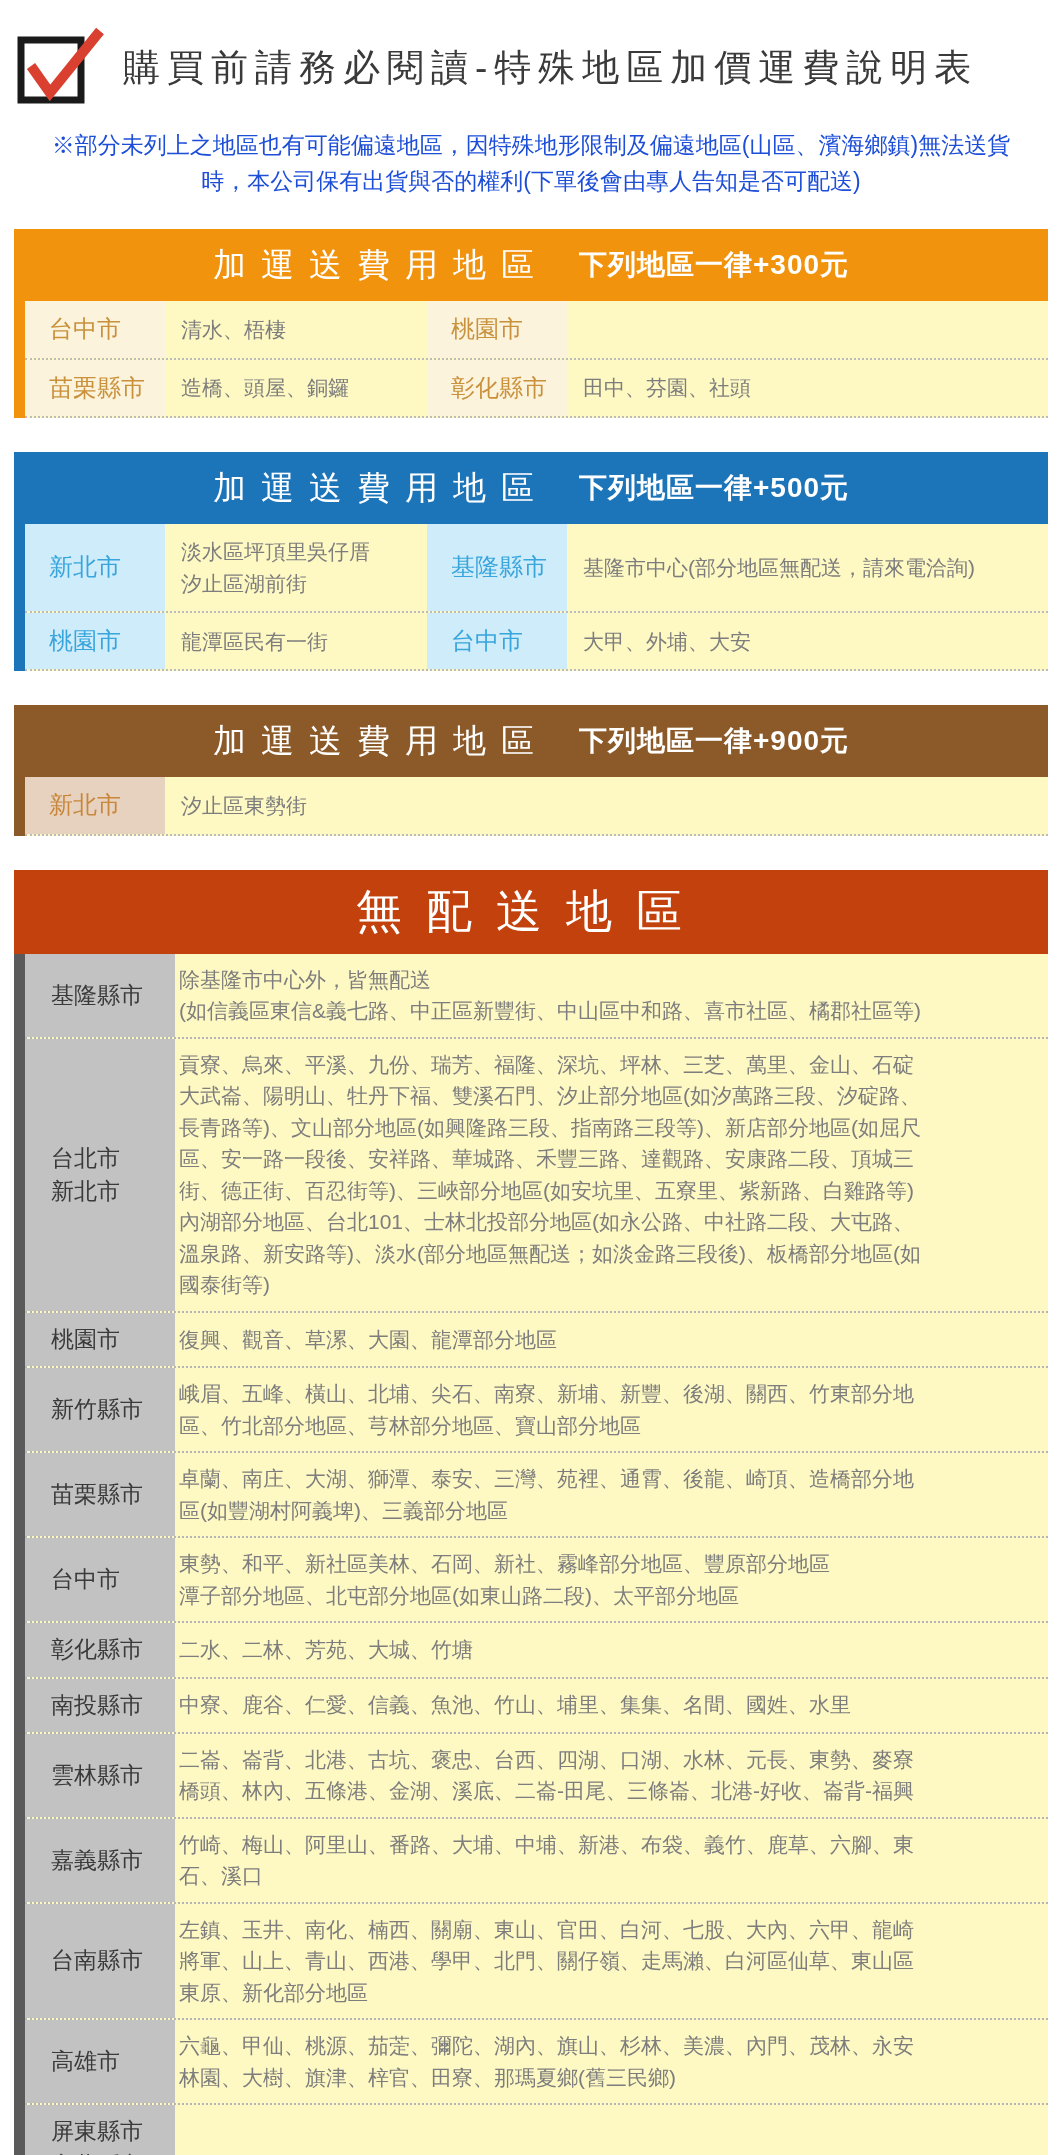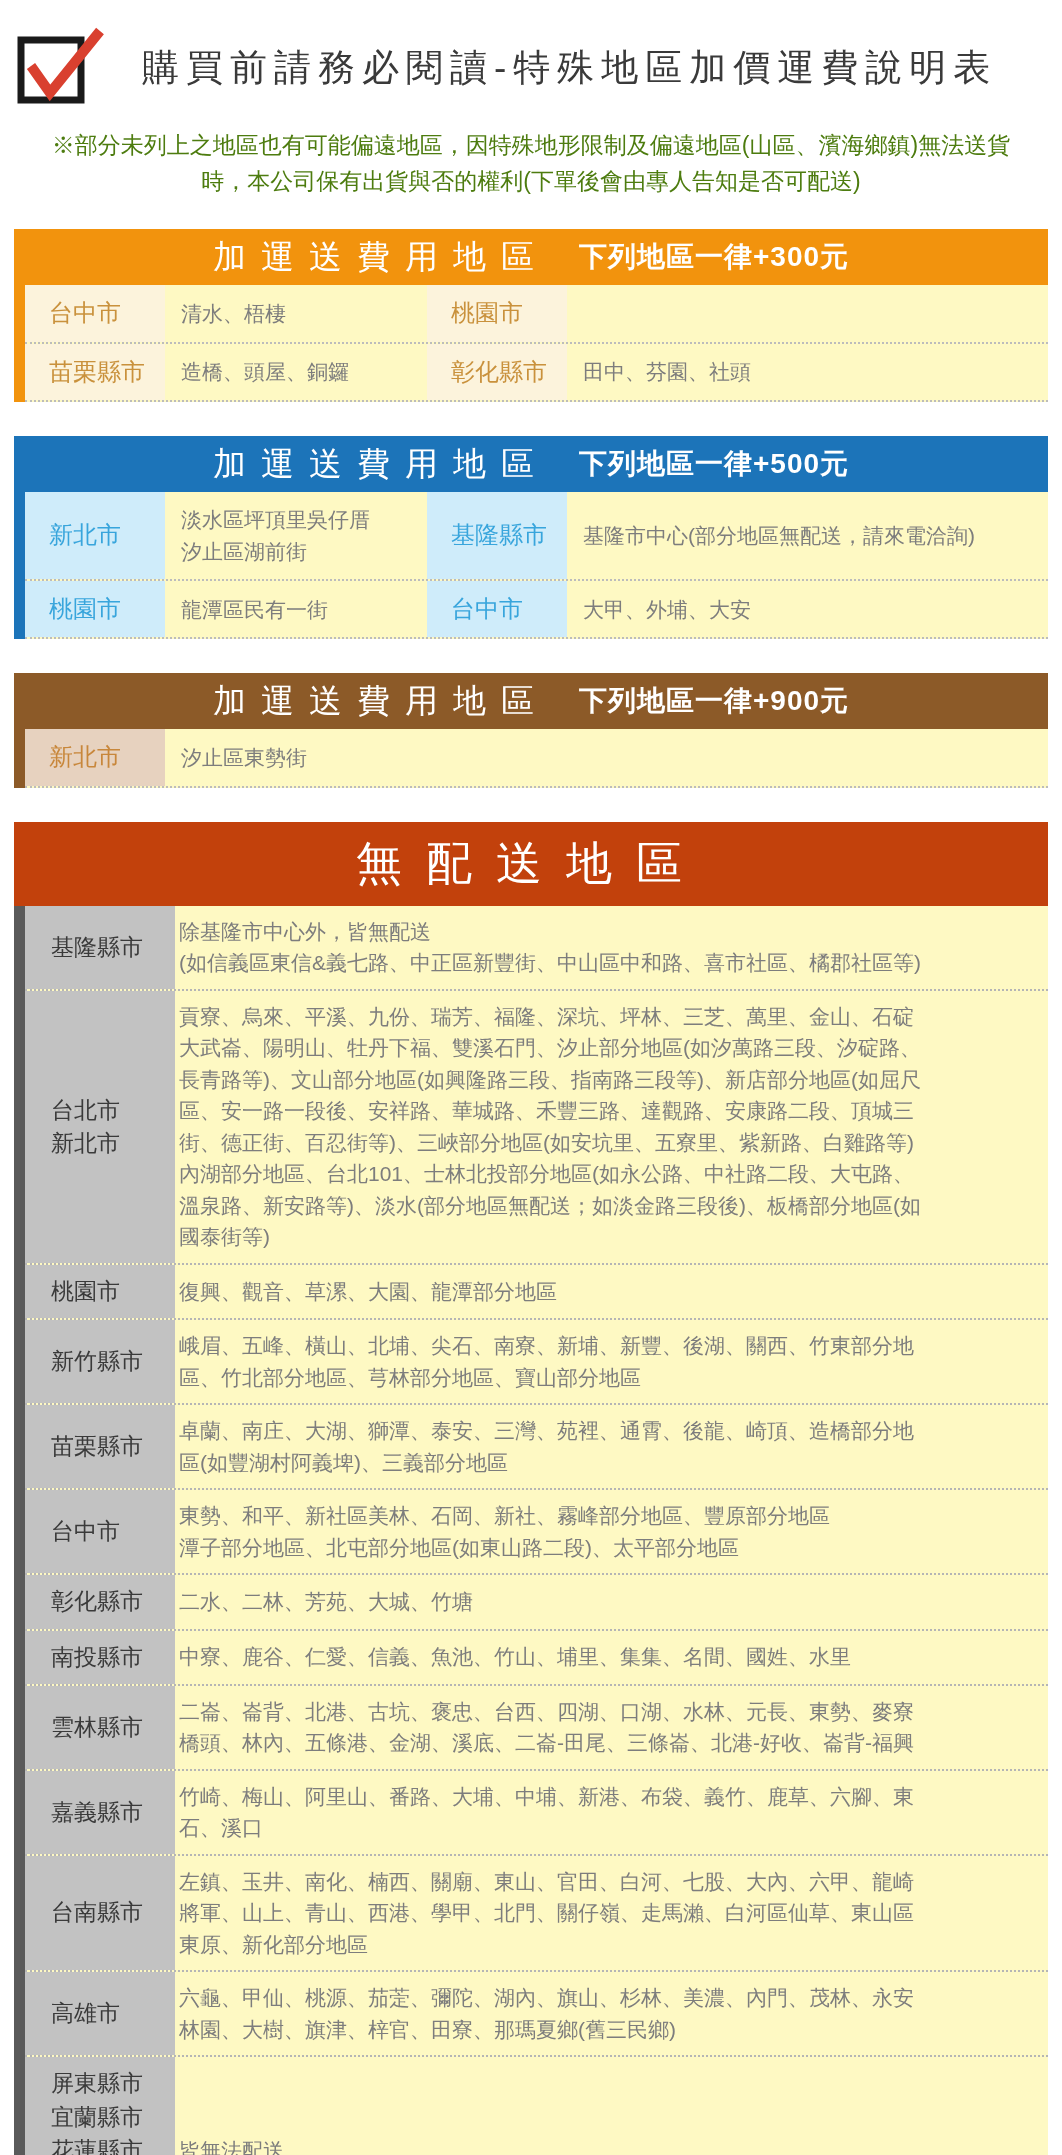--- a/index.html
+++ b/index.html
@@ -4,35 +4,35 @@
 <style>
   html,body{margin:0;padding:0;background:#ffffff;}
   body{
     width:1062px;
     font-family:"Liberation Sans", sans-serif;
     color:#7d7d7d;
   }
   .page{padding:18px 0 30px 0;}
 
   
-  .title-row{display:flex;align-items:center;gap:38px;padding:6px 10px 0 16px;}
+  .title-row{display:flex;align-items:center;gap:19px;padding:6px 10px 0 16px;}
   .check-icon{flex:0 0 auto;}
   .main-title{
     font-size:37px;color:#3a3a3a;letter-spacing:7px;font-weight:500;
     white-space:nowrap;
   }
   .note{
     margin:16px auto 30px auto;width:960px;text-align:center;
-    color:#4d7c0f;font-size:23px;line-height:1.55;font-weight:500;
+    color:#1d4ed8;font-size:23px;line-height:1.55;font-weight:500;
   }
 
   
   .t{margin:0 14px 34px 14px;}
   .t-header{
-    height:56px;display:flex;align-items:center;justify-content:center;gap:30px;
+    height:72px;display:flex;align-items:center;justify-content:center;gap:30px;
     color:#ffffff;
   }
   .t-header .area{font-size:33px;letter-spacing:15px;font-weight:500;}
   .t-header .price{font-size:28px;font-weight:bold;letter-spacing:1px;}
   .t-body{background:#fef9c3;}
   .srow{
     display:grid;grid-template-columns:140px 262px 140px 1fr;
     border-bottom:2px dotted #bcbcbc;
   }
   .srow.single{grid-template-columns:140px 1fr;}

